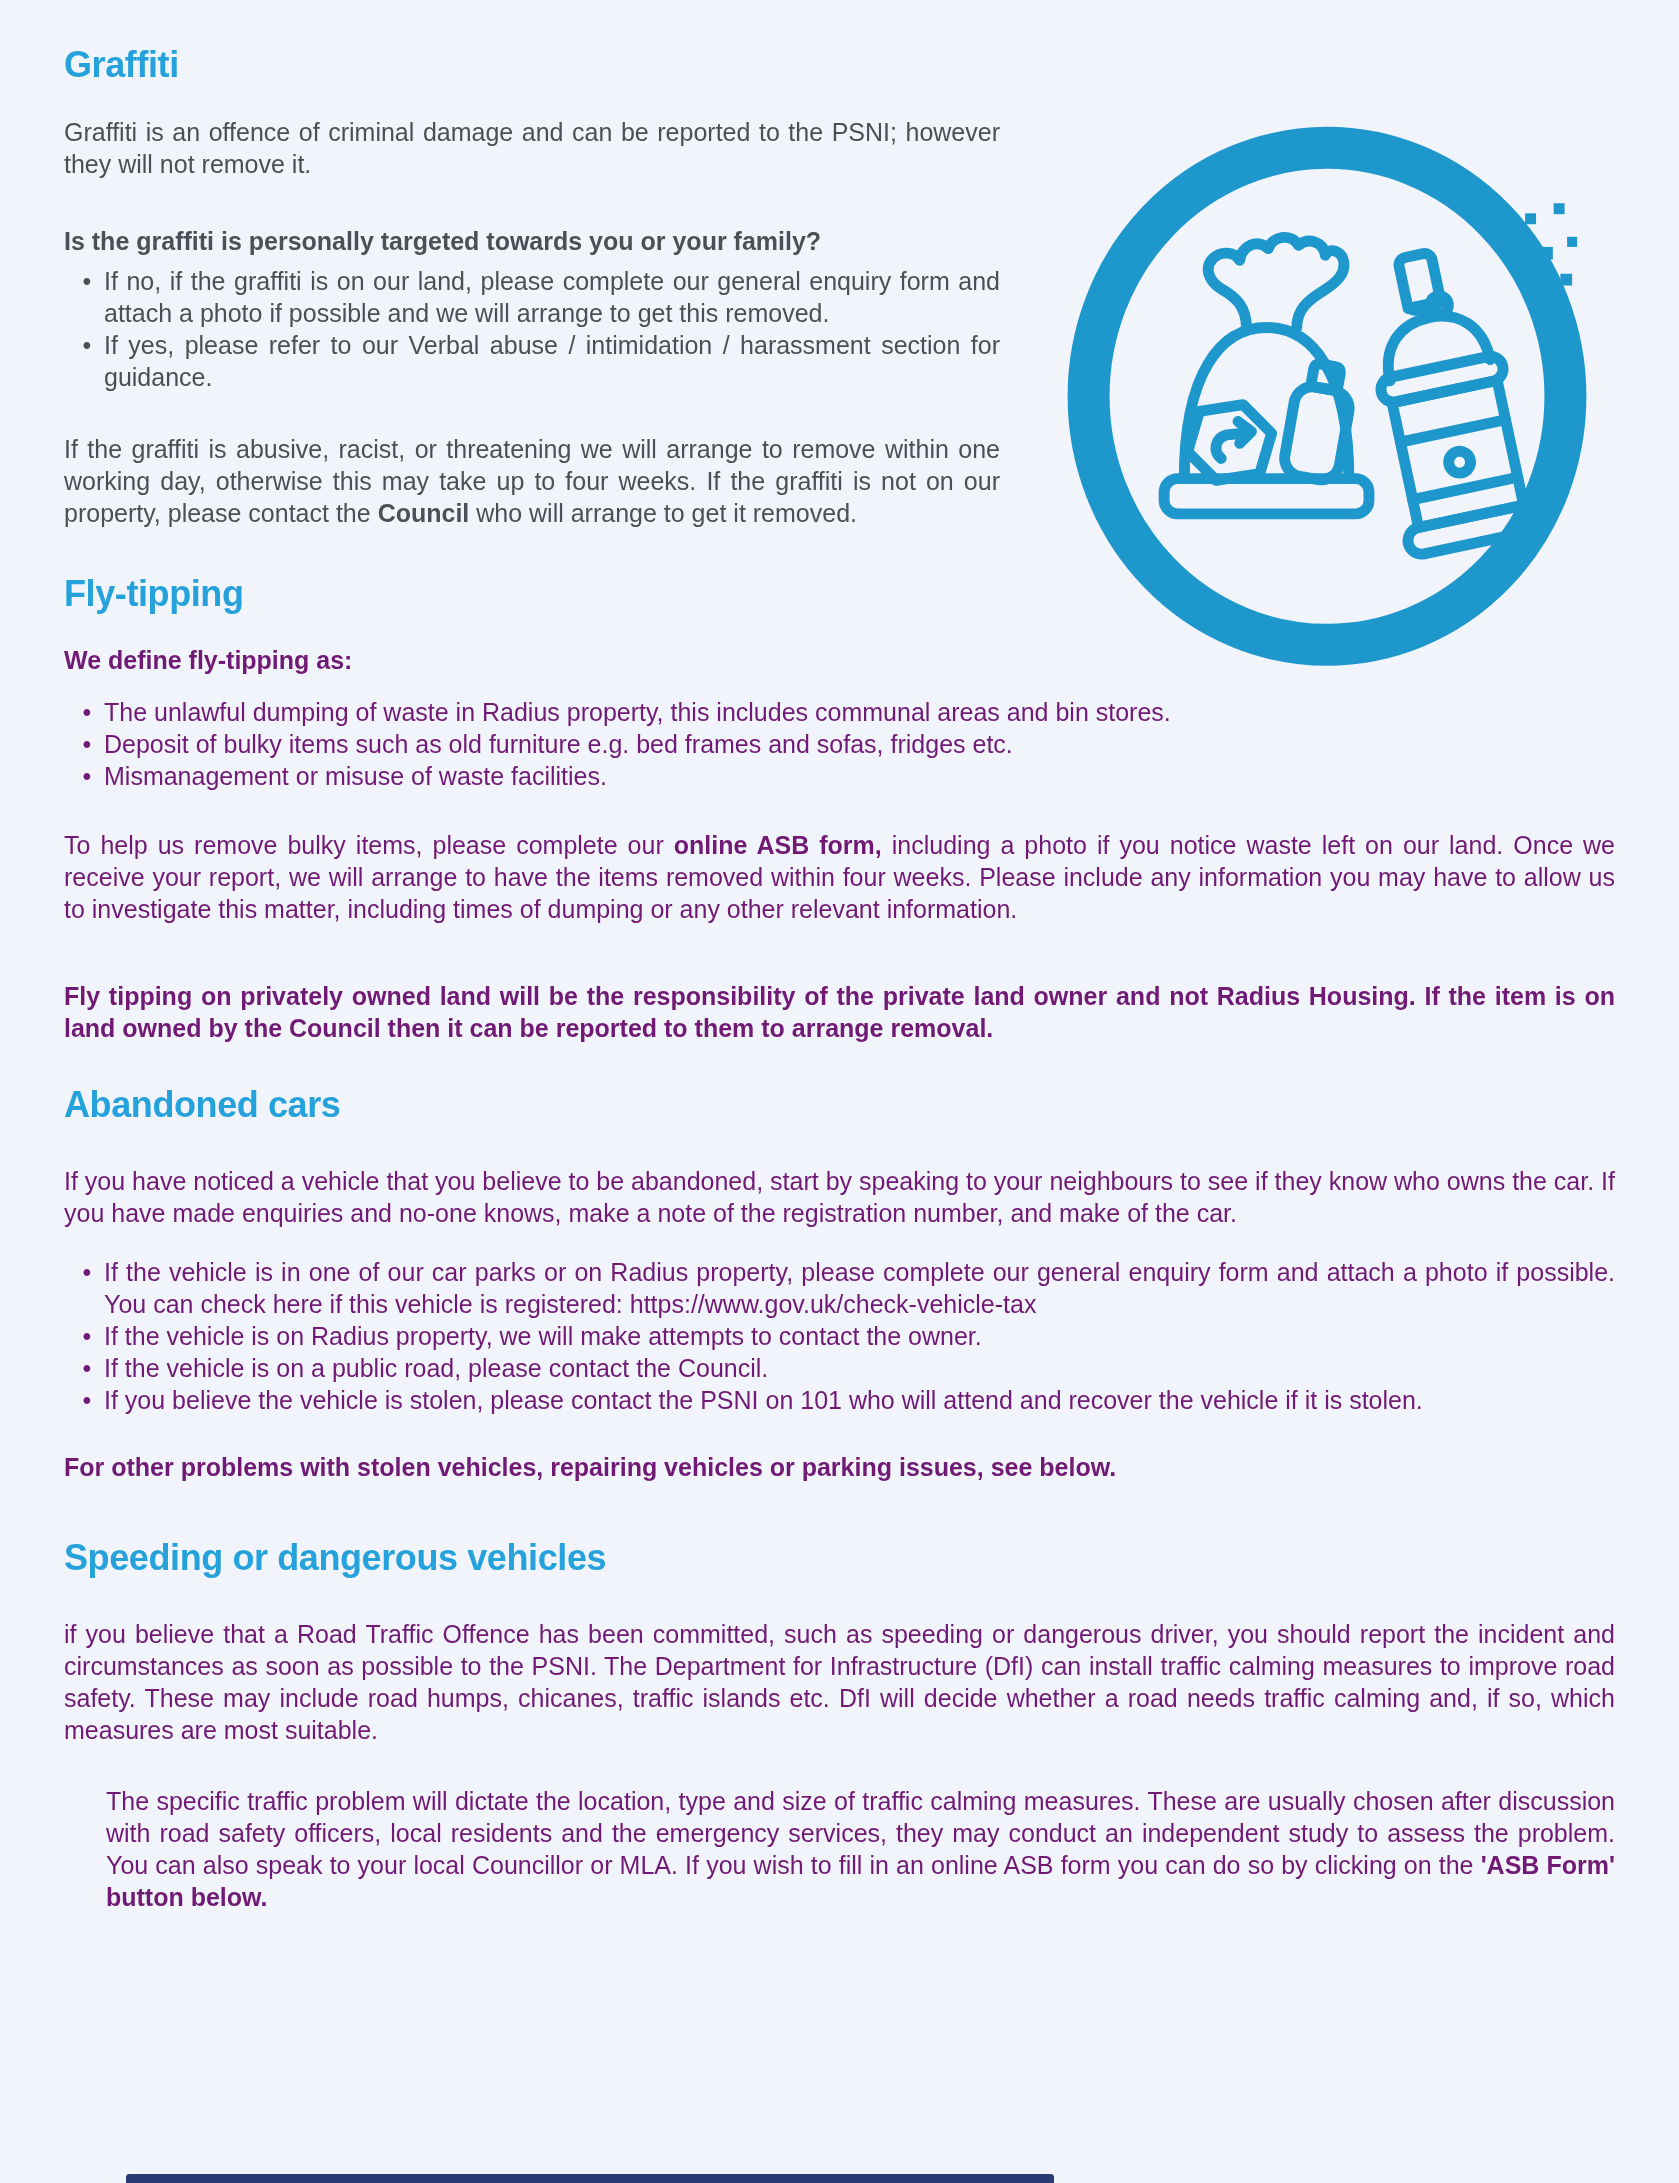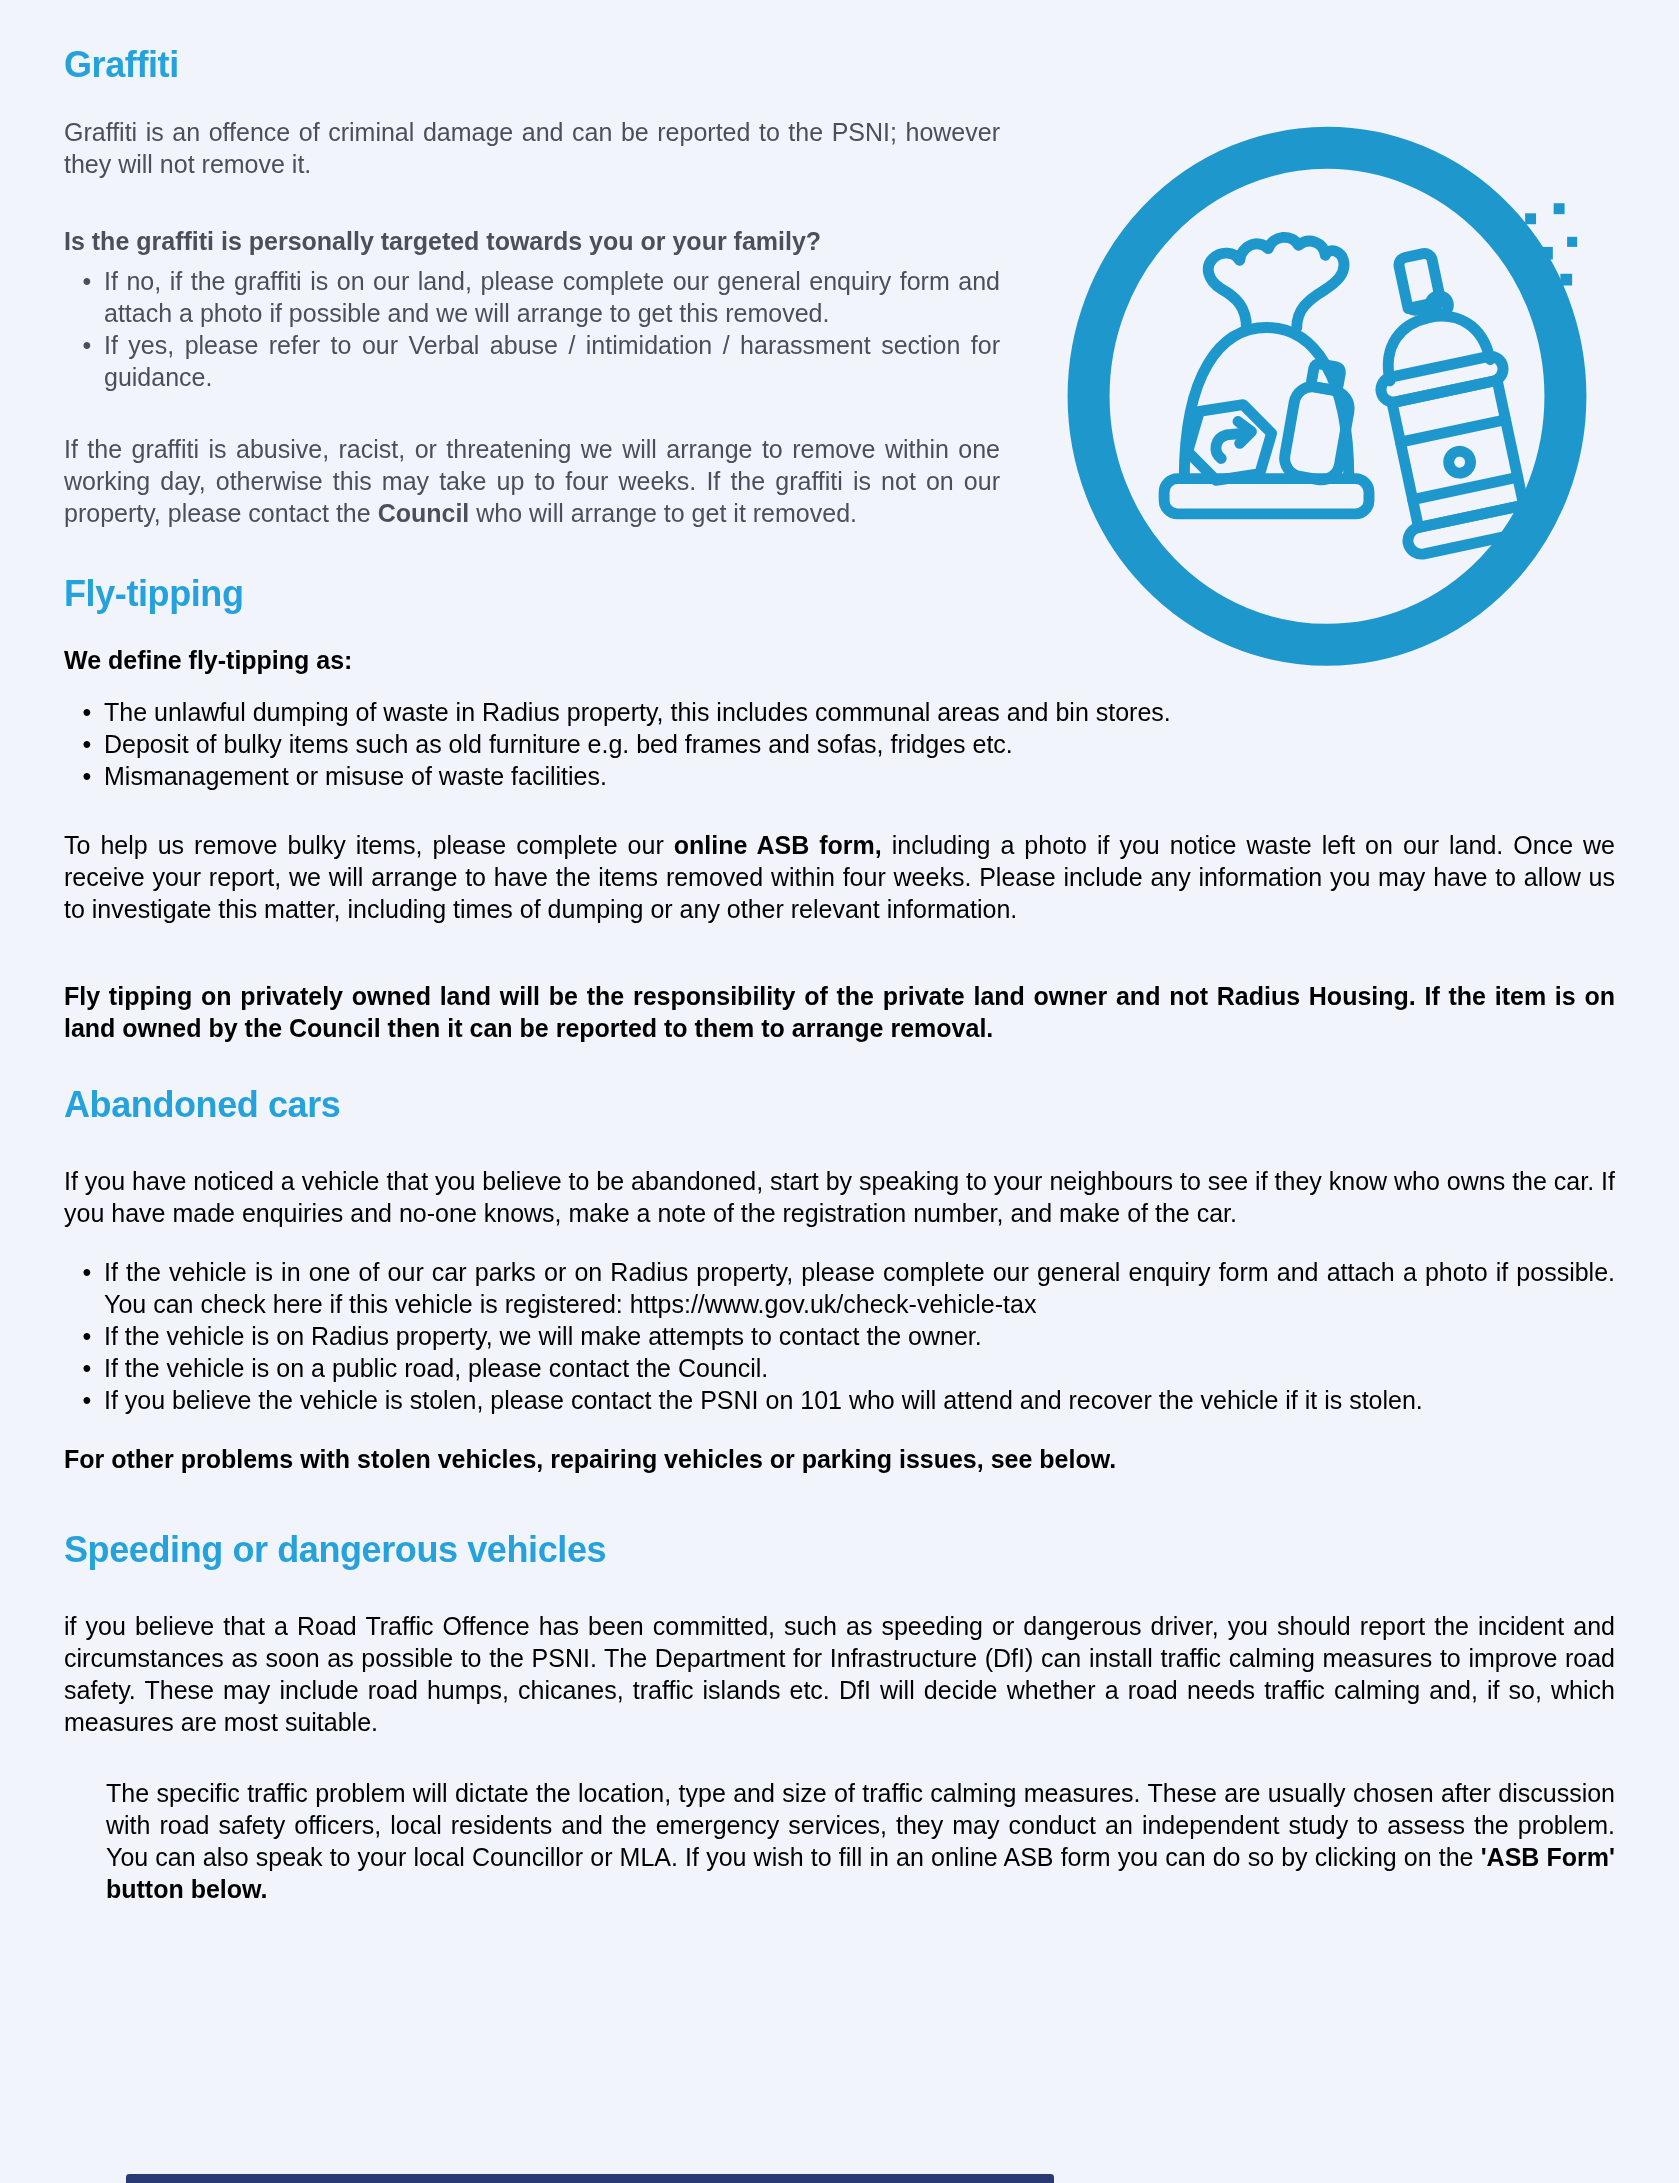--- a/index.html
+++ b/index.html
@@ -26,21 +26,21 @@
     letter-spacing:-0.4px;
     margin:0;
   }
   p,li{
     font-size:25px;
     line-height:32px;
     margin:0;
   }
   .justify{text-align:justify;}
   .muted{color:#4b4f58;}
-  .dark{color:#000000;}
+  .dark{color:#701a75;}
   .bold{font-weight:bold;}
   ul{list-style:none;margin:0;padding:0;}
   li{position:relative;padding-left:40px;}
   li::before{
     content:"\2022";
     position:absolute;
     left:18.5px;top:0;
     font-size:25px;
   }
   
@@ -50,21 +50,21 @@
   .g-list{margin-top:8.4px;width:936px;}
   .g-p2{margin-top:40px;width:936px;}
   .h-fly{margin-top:39px;}
   .f-define{margin-top:23.5px;}
   .f-list{margin-top:20px;}
   .f-p1{margin-top:37px;}
   .f-p2{margin-top:55px;}
   .h-abandoned{margin-top:35px;}
   .a-p1{margin-top:34px;}
   .a-list{margin-top:27px;}
-  .a-note{margin-top:27px;}
+  .a-note{margin-top:35px;}
   .h-speeding{margin-top:49px;}
   .s-p1{margin-top:34px;}
   .s-p2{margin-top:39px;margin-left:42px;}
   
   .icon-wrap{
     position:absolute;
     left:1065px;top:126px;
     width:524px;height:544px;
   }
   .icon-wrap svg{display:block;width:100%;height:100%;}

